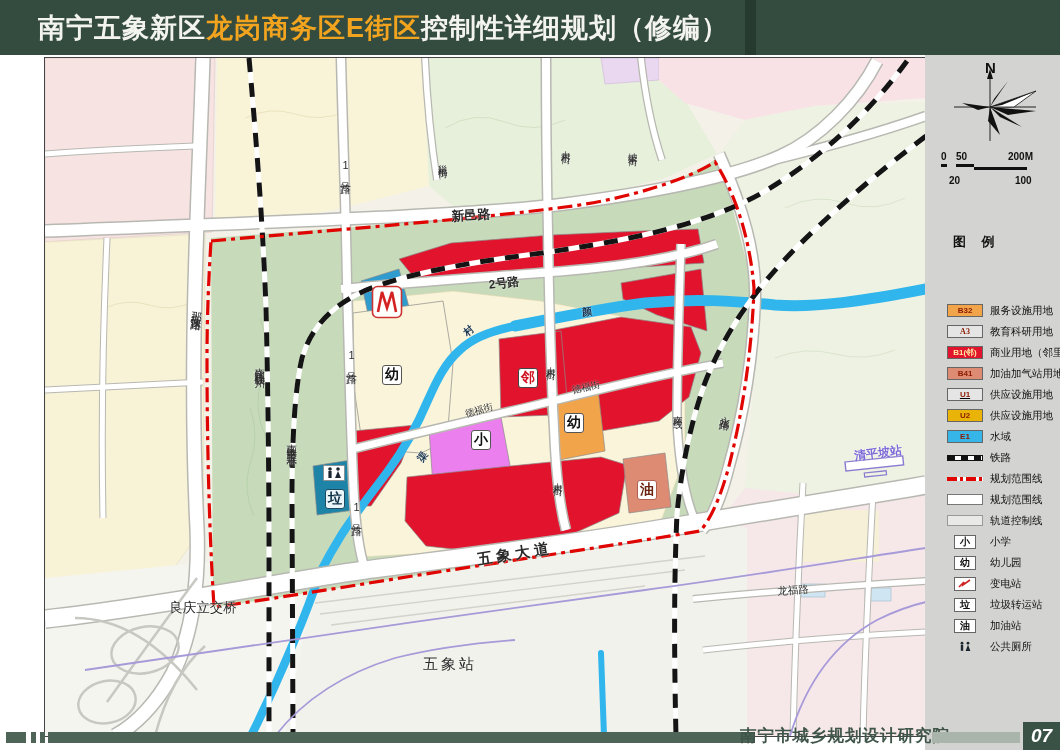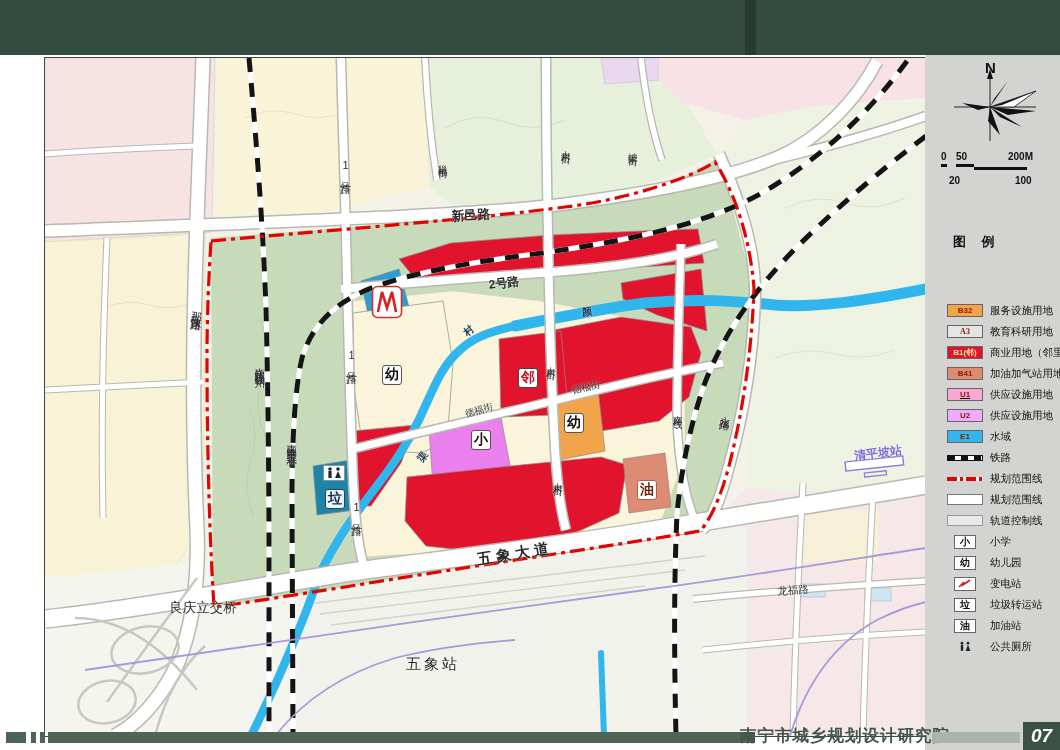--- a/index.html
+++ b/index.html
@@ -63,20 +63,25 @@
   #f-light{position:absolute;left:932px;top:732px;width:88px;height:11px;background:#A9B5AB;}
   #f-page{position:absolute;left:1023px;top:722px;width:37px;height:28px;background:#3A5246;color:#fff;
           display:flex;align-items:center;justify-content:center;font-size:19px;font-weight:bold;font-style:italic;}
 </style>
 </head>
 <body>
 
 <div id="page">
 
   <div id="hdr">
+    <div class="title">
+      <span class="tw">南宁五象新区</span>
+        <span class="to">龙岗商务区E街区</span>
+        <span class="tw">控制性详细规划（修编）</span>
+    </div>
     <div id="hdr-div"></div>
   </div>
 
   <div id="map">
     <svg width="881" height="678" viewBox="0 0 881 678">
 
       <path d="M0,0 L170,0 L167,174 L60,180 L0,184 Z" fill="#F8E3E3" stroke="#E0C6C6" stroke-width="0.6"></path>
       <path d="M0,184 L160,176 L158,470 L120,522 L0,540 Z" fill="#F8F2D6" stroke="#E4DDB8" stroke-width="0.6"></path>
       <path d="M172,0 L378,0 L384,128 L290,152 L170,170 Z" fill="#F9F3D8"></path>
       <path d="M378,0 L560,0 L600,12 L640,42 L672,96 L620,120 L520,146 L420,158 L384,128 Z" fill="#E7F0DB"></path>
@@ -247,21 +252,21 @@
     <div class="ml v" style="left:506px;top:304px;font-size:9.5px;">大村街</div>
     <div class="ml v" style="left:513px;top:420px;font-size:9.5px;">大村街</div>
     <div class="ml" style="left:434px;top:352px;font-size:9.5px;transform:translate(-50%,-50%) rotate(-16deg);">德福街</div>
     <div class="ml" style="left:541px;top:329px;font-size:9.5px;transform:translate(-50%,-50%) rotate(-12deg);">德福街</div>
     <div class="ml v" style="left:633px;top:353px;font-size:9.5px;">南环线</div>
     <div class="ml v" style="left:682px;top:353px;font-size:10.5px;transform:translate(-50%,-50%) rotate(10deg);">永福路</div>
     <div class="ml v" style="left:215px;top:307px;font-size:10.5px;">南钦线往钦州</div>
     <div class="ml v" style="left:247px;top:384px;font-size:10.5px;">南玉铁路至玉林</div>
     <div class="ml" style="left:470px;top:495px;font-size:15px;font-weight:bold;letter-spacing:4px;transform:translate(-50%,-50%) rotate(-9deg);">五象大道</div>
     <div class="ml" style="left:158px;top:550px;font-size:13.5px;">良庆立交桥</div>
-    <div class="ml" style="left:388px;top:605px;font-size:15px;letter-spacing:3px;">五象站</div>
+    <div class="ml" style="left:405px;top:605px;font-size:15px;letter-spacing:3px;">五象站</div>
     <div class="ml" style="left:748px;top:532px;font-size:10.5px;transform:translate(-50%,-50%) rotate(-4deg);">龙福路</div>
     <div class="ml purple" style="left:833px;top:395px;font-size:12px;font-weight:bold;transform:translate(-50%,-50%) rotate(-7deg);">清平坡站</div>
     <div class="ml creek-l" style="left:424px;top:273px;font-size:10px;transform:translate(-50%,-50%) rotate(-40deg);">村</div>
     <div class="ml creek-l" style="left:542px;top:254px;font-size:10px;transform:translate(-50%,-50%) rotate(-8deg);">颜</div>
     <div class="ml creek-l" style="left:378px;top:399px;font-size:10px;transform:translate(-50%,-50%) rotate(-55deg);">渠</div>
 
     <div class="badge" style="left:347px;top:317px;">幼</div>
     <div class="badge red" style="left:483px;top:320px;">邻</div>
     <div class="badge" style="left:529px;top:365px;">幼</div>
     <div class="badge" style="left:436px;top:382px;">小</div>
@@ -332,27 +337,27 @@
           </span>
         <span class="llab">商业用地（邻里中心）</span>
       </div>
       <div class="lrow">
         <span class="sw" style="background: rgb(221, 139, 114);">
             <i class="swcode">B41</i>
           </span>
         <span class="llab">加油加气站用地</span>
       </div>
       <div class="lrow">
-        <span class="sw" style="background: #f9a8d4; text-decoration: underline;">
+        <span class="sw" style="background: #e5e5e5; text-decoration: underline;">
             <i class="swcode">U1</i>
           </span>
         <span class="llab">供应设施用地</span>
       </div>
       <div class="lrow">
-        <span class="sw" style="background: #f0abfc;">
+        <span class="sw" style="background: #eab308;">
             <i class="swcode">U2</i>
           </span>
         <span class="llab">供应设施用地</span>
       </div>
       <div class="lrow">
         <span class="sw" style="background: rgb(53, 181, 232);">
             <i class="swcode">E1</i>
           </span>
         <span class="llab">水域</span>
       </div>

